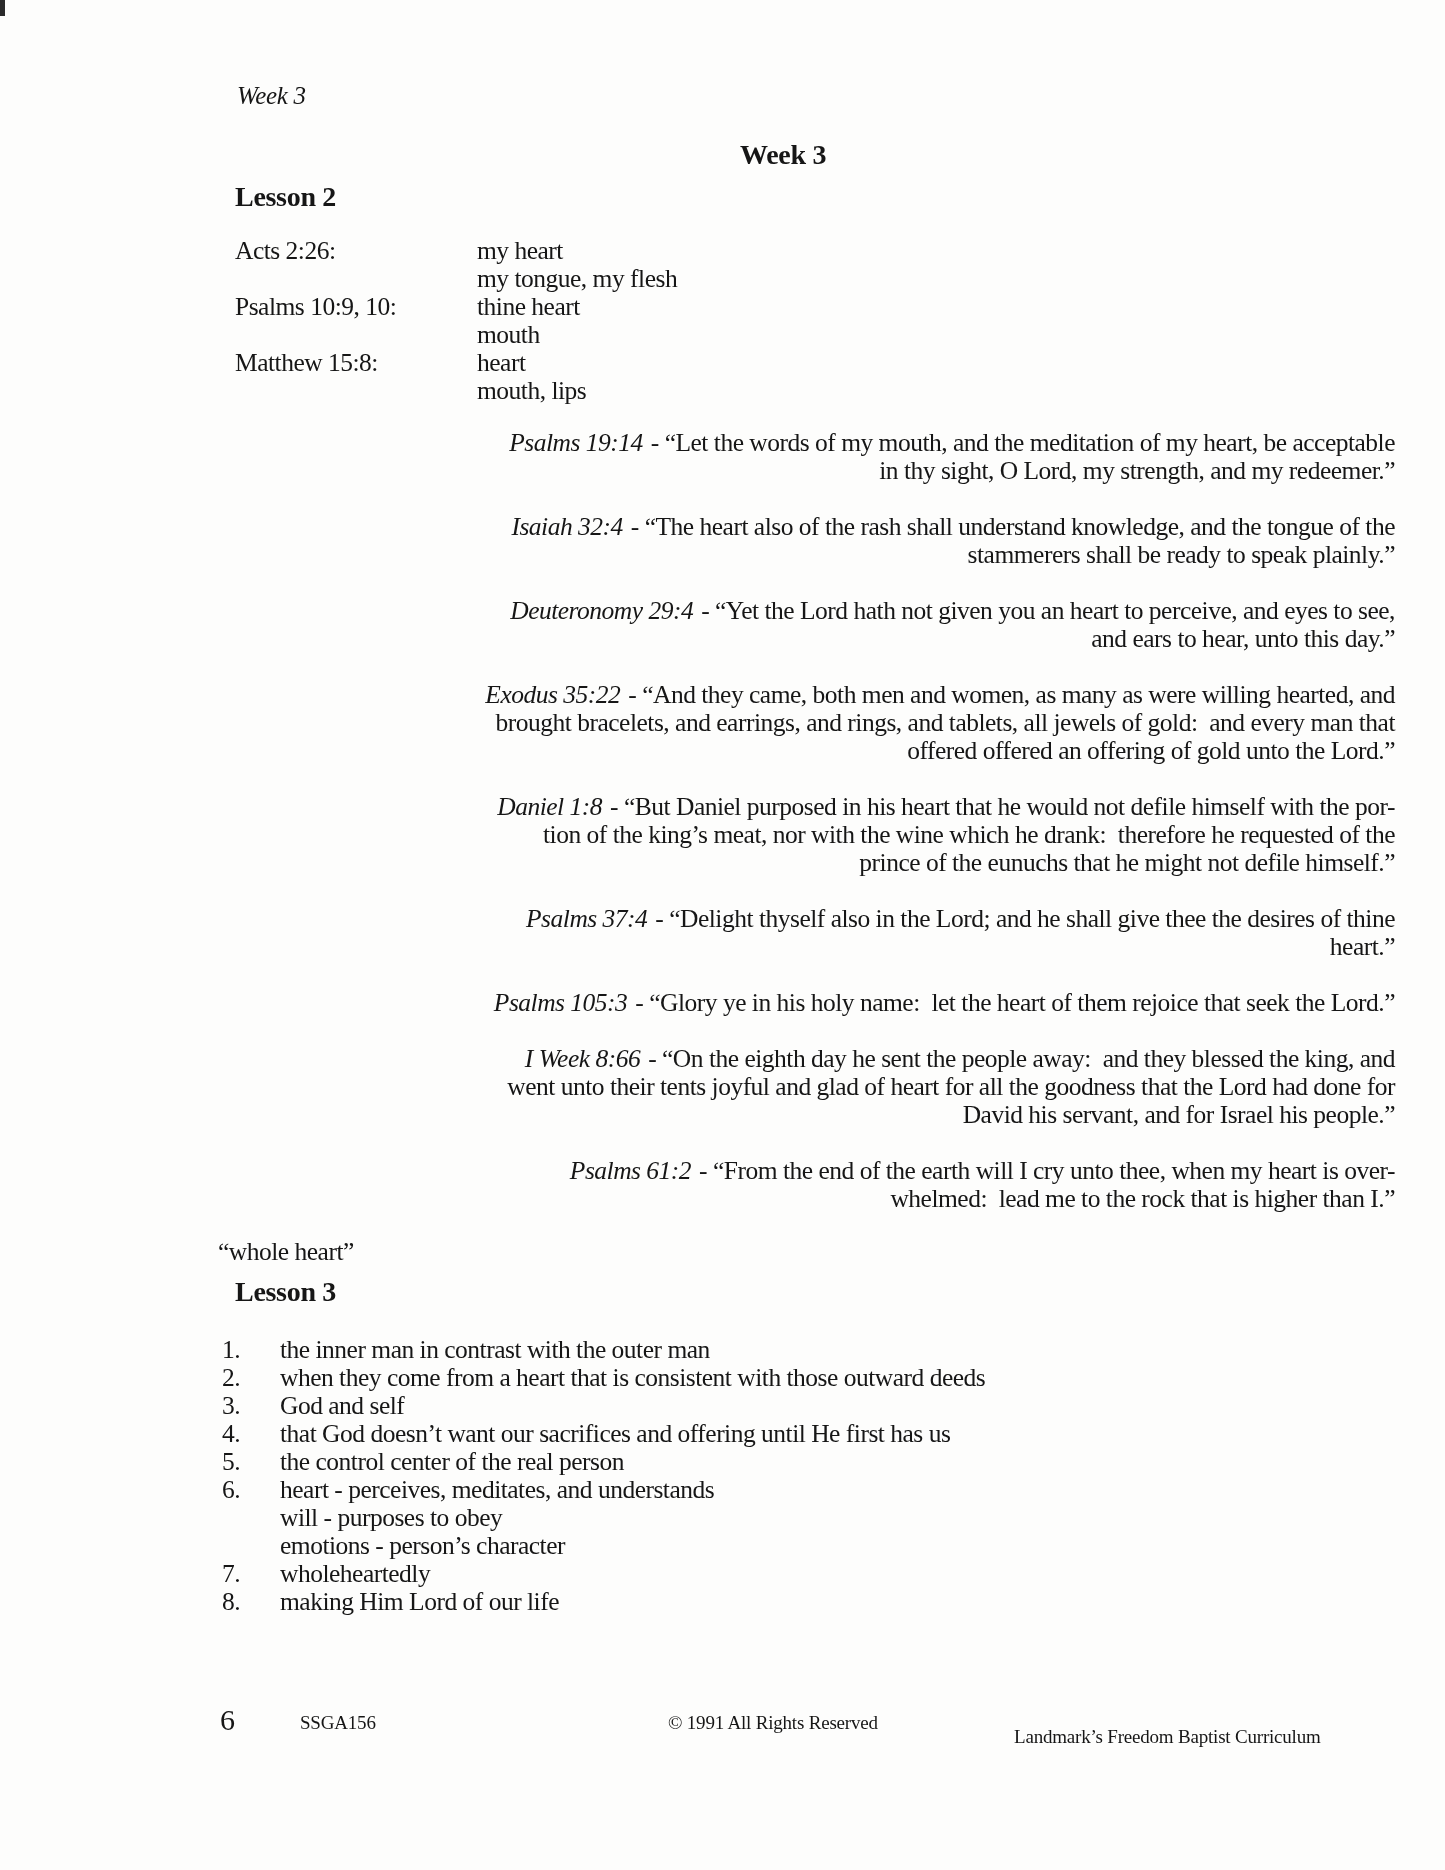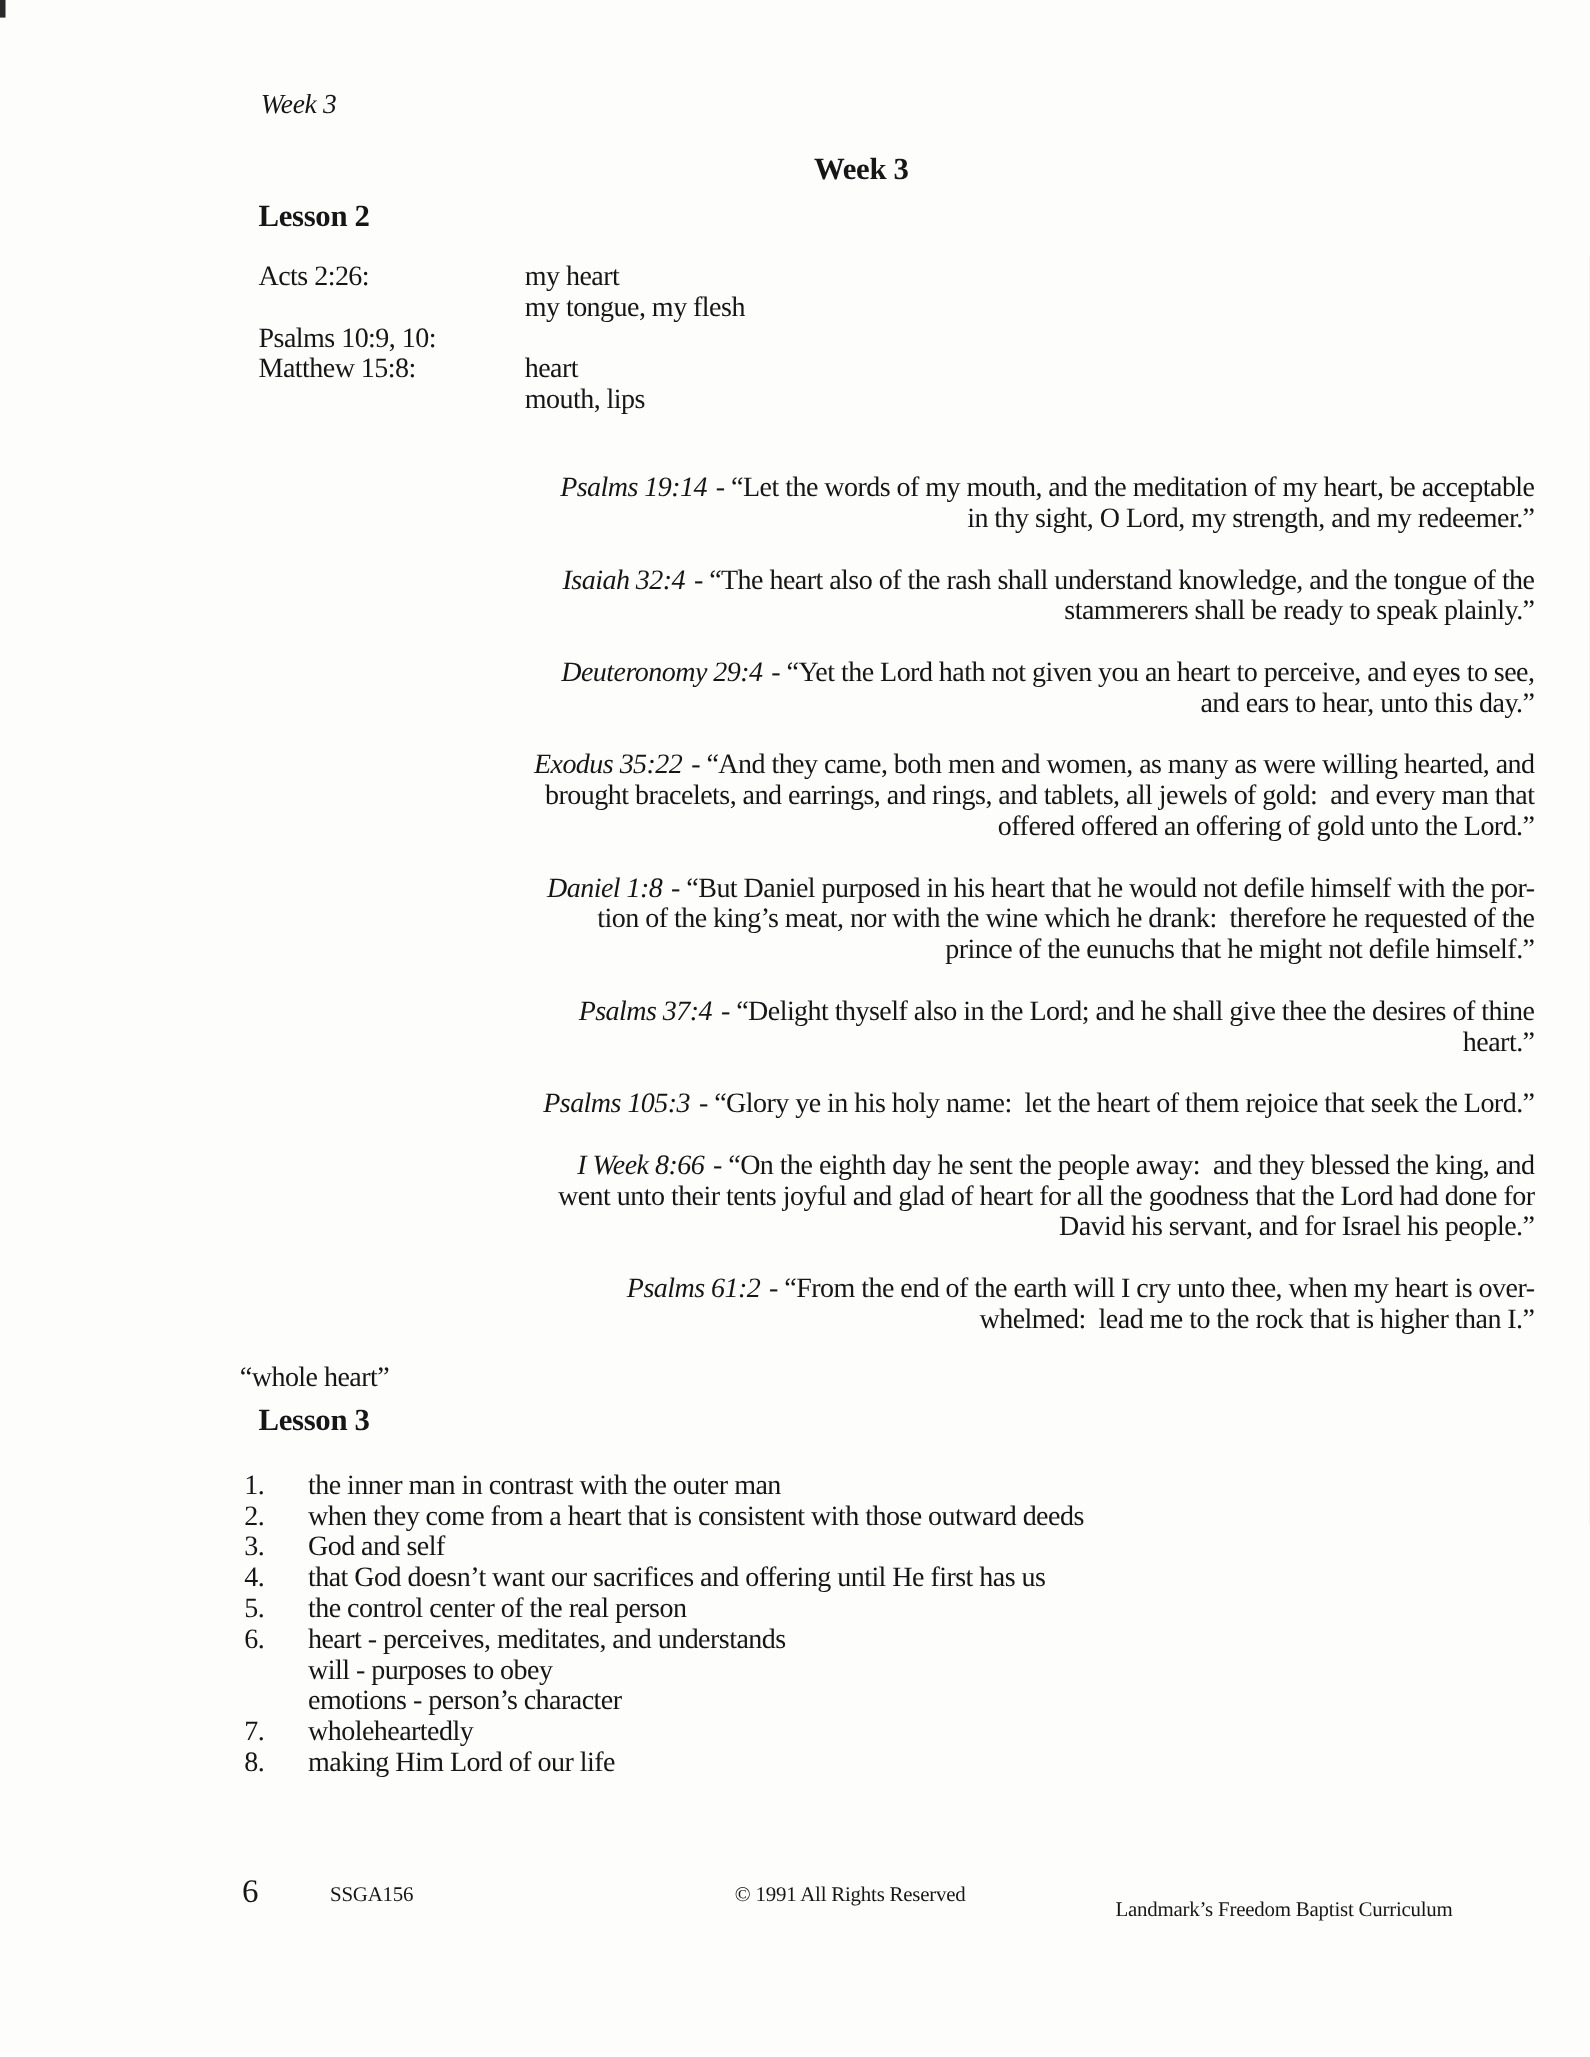--- a/index.html
+++ b/index.html
@@ -51,20 +51,22 @@
 
   <div class="verse-table body-text" id="verse-table">
   <div class="verse-row">
     <div class="verse-ref">Acts 2:26:</div>
     <div class="verse-answers">my heart
 my tongue, my flesh</div>
   </div>
 
   <div class="verse-row">
     <div class="verse-ref">Psalms 10:9, 10:</div>
+    <div class="verse-answers">thine heart
+mouth</div>
   </div>
 
   <div class="verse-row">
     <div class="verse-ref">Matthew 15:8:</div>
     <div class="verse-answers">heart
 mouth, lips</div>
   </div>
 </div>
 
   <div class="scriptures body-text" id="scriptures">

